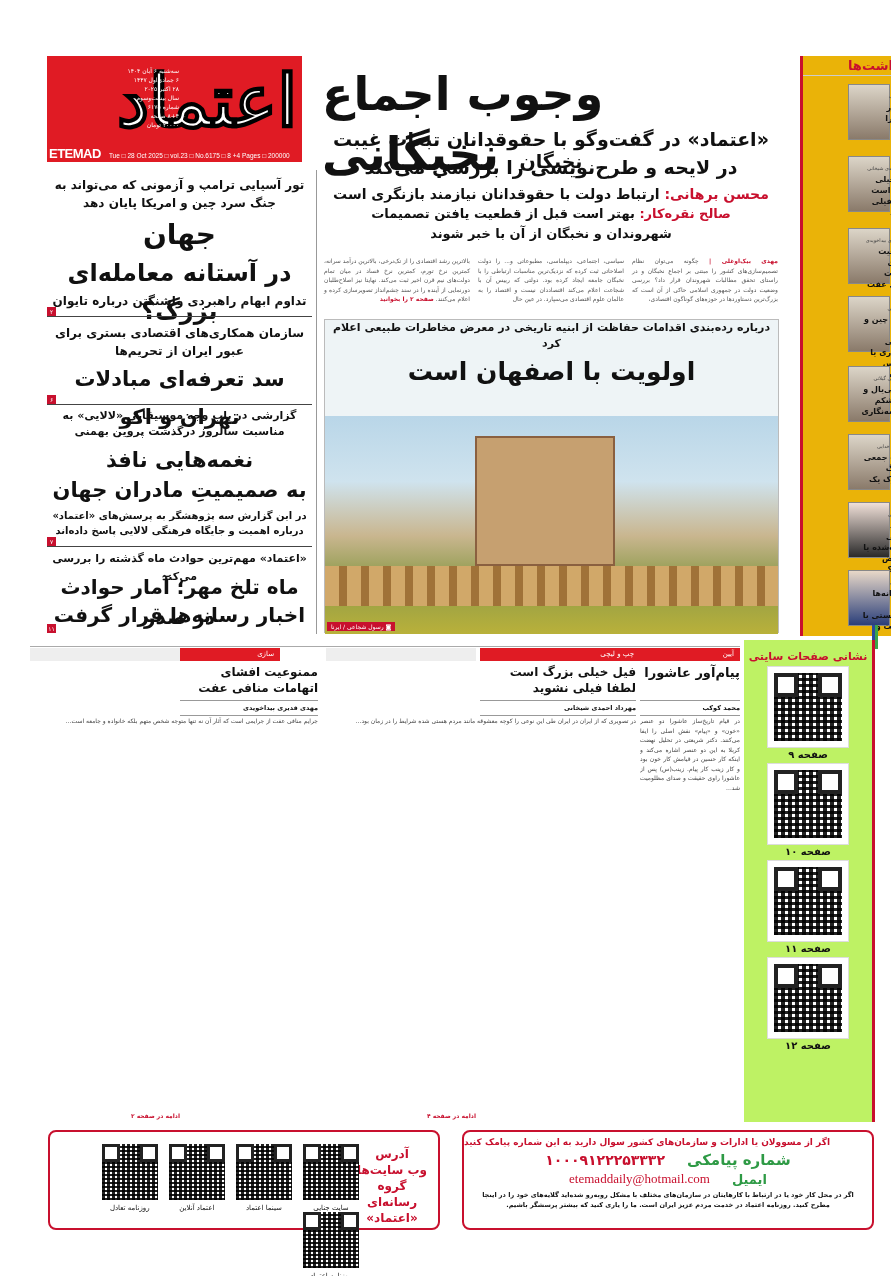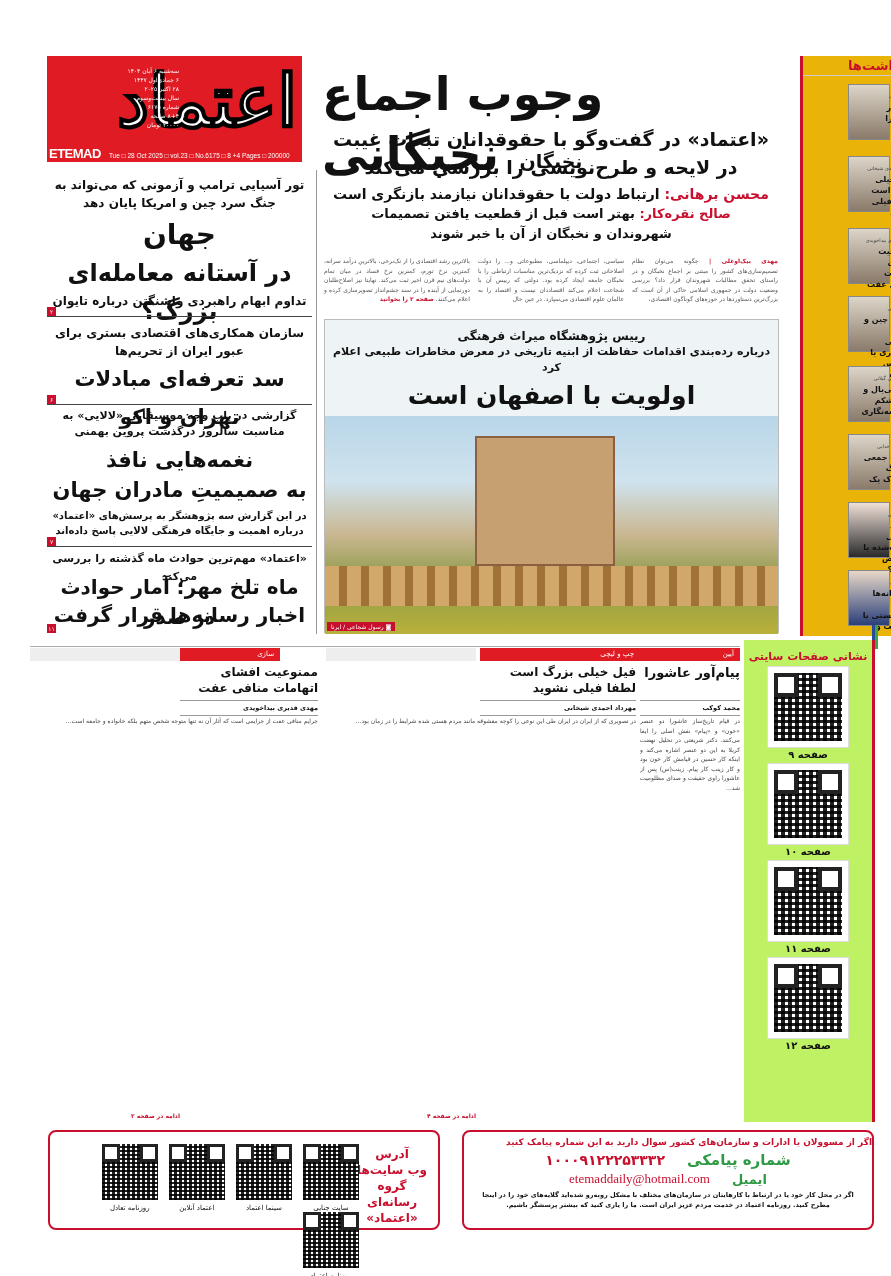--- a/index.html
+++ b/index.html
@@ -82,21 +82,20 @@
 <div class="abs deck" style="top:154px;font-size:19px;line-height:26px">در لایحه و طرح‌نویسی را بررسی می‌کند</div>
 <div class="abs deck" style="top:184px;font-size:14px;line-height:20px"><span class="red">محسن برهانی:</span> <span>ارتباط دولت با حقوقدانان نیازمند بازنگری است</span></div>
 <div class="abs deck" style="top:204px;font-size:13px;line-height:20px"><span class="red">صالح نقره‌کار:</span> <span>بهتر است قبل از قطعیت یافتن تصمیمات</span></div>
 <div class="abs deck" style="top:224px;font-size:13px;line-height:20px">شهروندان و نخبگان از آن با خبر شوند</div>
 
 <div class="abs bodytext" style="left:632px;top:256px;width:146px"><span class="red bold">مهدی بیک‌اوغلی |</span> <span>چگونه می‌توان نظام تصمیم‌سازی‌های کشور را مبتنی بر اجماع نخبگان و در راستای تحقق مطالبات شهروندان قرار داد؟ بررسی وضعیت دولت در جمهوری اسلامی حاکی از آن است که بزرگ‌ترین دستاوردها در حوزه‌های گوناگون اقتصادی،</span></div>
 <div class="abs bodytext" style="left:478px;top:256px;width:146px">سیاسی، اجتماعی، دیپلماسی، مطبوعاتی و... را دولت اصلاحاتی ثبت کرده که نزدیک‌ترین مناسبات ارتباطی را با نخبگان جامعه ایجاد کرده بود. دولتی که رییس آن با شجاعت اعلام می‌کند اقتصاددان نیست و اقتصاد را به عالمان علوم اقتصادی می‌سپارد. در عین حال</div>
 <div class="abs bodytext" style="left:324px;top:256px;width:146px"><span>بالاترین رشد اقتصادی را از تک‌نرخی، بالاترین درآمد سرانه، کمترین نرخ تورم، کمترین نرخ فساد در میان تمام دولت‌های نیم قرن اخیر ثبت می‌کند. نهایتا نیز اصلاح‌طلبان دورنمایی از آینده را در سند چشم‌انداز تصویرسازی کرده و اعلام می‌کنند.</span> <span class="red bold">صفحه ۲ را بخوانید</span></div>
 
 <div class="abs heritage">
-  <div style="text-align:center;font-size:12px;font-weight:bold;margin-top:8px;line-height:16px">رییس پژوهشگاه میراث فرهنگی</div>
   <div style="text-align:center;font-size:11px;font-weight:bold;line-height:16px">درباره رده‌بندی اقدامات حفاظت از ابنیه تاریخی در معرض مخاطرات طبیعی اعلام کرد</div>
   <div style="text-align:center;font-size:25px;font-weight:bold;line-height:40px">اولویت با اصفهان است</div>
   <div class="photo" title="عمارت عالی‌قاپو، اصفهان">
     <div style="position:absolute;left:150px;top:20px;width:140px;height:130px;background:#c6a070;border:2px solid #8a6040"></div>
     <div style="position:absolute;left:0;top:150px;width:100%;height:40px;background:repeating-linear-gradient(90deg,#d1a869 0 14px,#a07238 14px 22px)"></div>
     <div style="position:absolute;left:2px;bottom:3px;background:#c8102e;color:#fff;font-size:6px;padding:1px 4px"><span>◙ </span><span>رسول شجاعی / ایرنا</span></div>
   </div>
 </div>
 
 <div class="abs lcol kicker" style="top:176px">تور آسیایی ترامپ و آزمونی که می‌تواند به جنگ سرد چین و امریکا پایان دهد</div>
@@ -220,21 +219,21 @@
   <div style="position:absolute;left:6px;top:12px;width:306px;direction:rtl">
     <div class="qrcell"><div class="qrsm"></div><span>سایت جنایی</span></div>
     <div class="qrcell"><div class="qrsm"></div><span>سینما اعتماد</span></div>
     <div class="qrcell"><div class="qrsm"></div><span>اعتماد آنلاین</span></div>
     <div class="qrcell"><div class="qrsm"></div><span>روزنامه تعادل</span></div>
     <div class="qrcell"><div class="qrsm"></div><span>روزنامه اعتماد</span></div>
   </div>
 </div>
 
 <div class="box" style="left:462px;top:1130px;width:412px;height:100px">
-  <div style="text-align:right;color:#c8102e;font-weight:bold;font-size:9px;margin-top:5px">اگر از مسوولان یا ادارات و سازمان‌های کشور سوال دارید به این شماره پیامک کنید</div>
+  <div style="text-align:left;color:#c8102e;font-weight:bold;font-size:9px;margin-top:5px">اگر از مسوولان یا ادارات و سازمان‌های کشور سوال دارید به این شماره پیامک کنید</div>
   <div style="display:flex;justify-content:center;align-items:center;gap:22px;margin-top:4px">
     <span style="color:#2e9a45;font-weight:bold;font-size:15px">شماره پیامکی</span>
     <span style="color:#c8102e;font-weight:bold;font-size:14px">۱۰۰۰۹۱۲۲۲۵۳۳۳۲</span>
   </div>
   <div style="display:flex;justify-content:center;align-items:center;gap:22px;margin-top:2px">
     <span style="color:#2e9a45;font-weight:bold;font-size:13px">ایمیل</span>
     <span style="color:#c8102e;font-size:13px;font-family:'Liberation Serif',serif;direction:ltr">etemaddaily@hotmail.com</span>
   </div>
   <div style="text-align:center;font-size:6.5px;font-weight:bold;line-height:10px;padding:3px 8px">اگر در محل کار خود یا در ارتباط با کارهایتان در سازمان‌های مختلف با مشکل روبه‌رو شده‌اید گلایه‌های خود را در اینجا مطرح کنید. روزنامه اعتماد در خدمت مردم عزیز ایران است. ما را یاری کنید که بیشتر پرسشگر باشیم.</div>
 </div>

